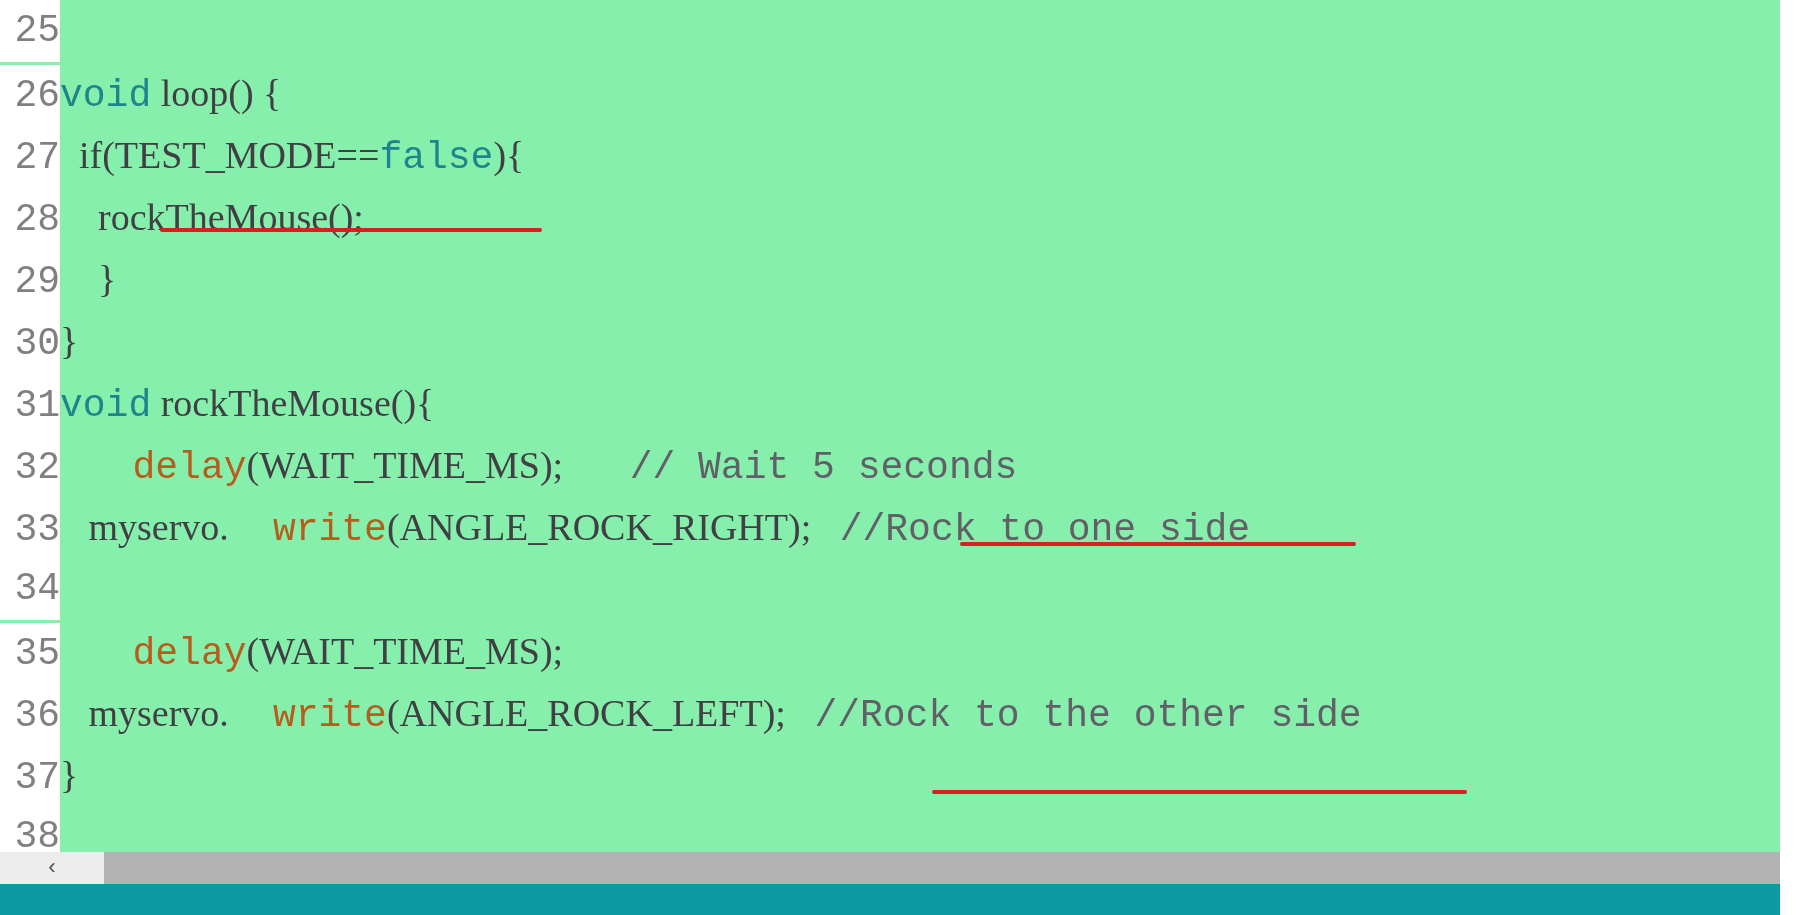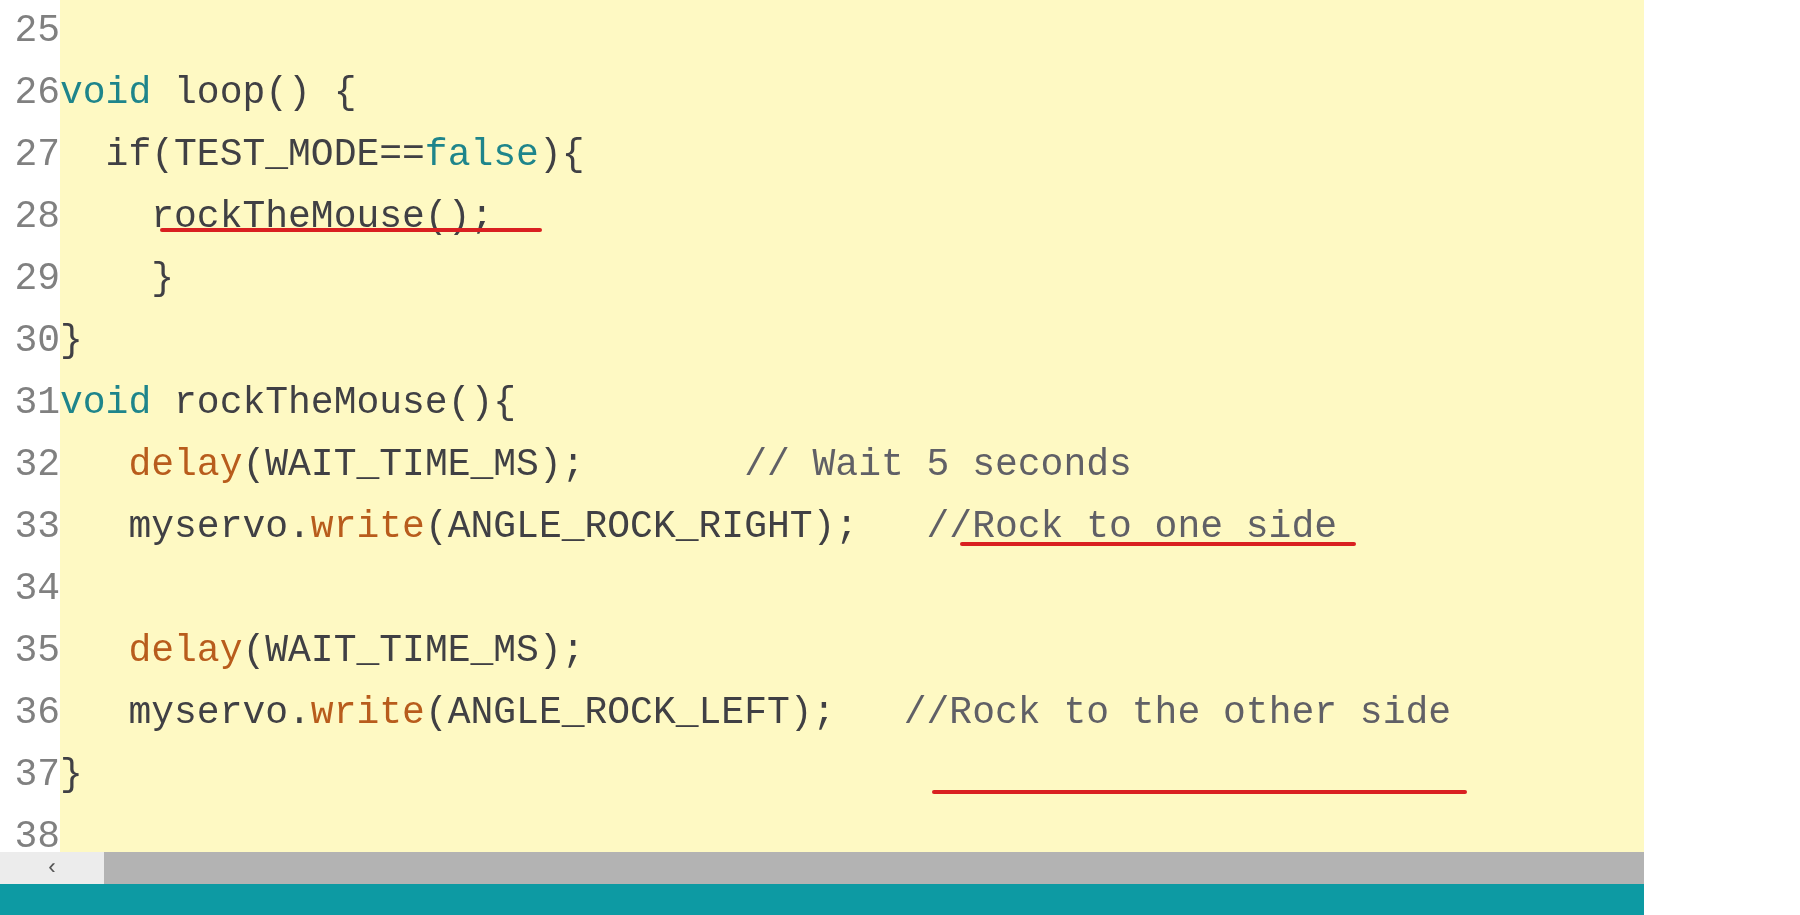--- a/index.html
+++ b/index.html
@@ -6,23 +6,23 @@
     margin: 0;
     padding: 0;
     width: 1800px;
     height: 915px;
     overflow: hidden;
     font-family: "Courier New", monospace;
     background: #ffffff;
   }
   .editor-wrap {
     position: relative;
-    width: 1644px;
+    width: 1780px;
     height: 885px;
-    background: #fef9c3;
+    background: #86efac;
   }
   .code-area {
     position: relative;
     font-size: 38px;
     line-height: 62px;
     white-space: pre;
     padding-top: 0;
   }
   .code-line {
     display: flex;
@@ -37,23 +37,23 @@
     user-select: none;
     flex-shrink: 0;
     background: #ffffff;
   }
   .codetext {
     white-space: pre;
     color: #404044;
   }
   .tok-keyword { color: #1E858B; text-align: center; }  
   .tok-literal { color: #1E858B; }
-  .tok-method  { color: #B85C1C; }  
+  .tok-method  { color: #B85C1C; margin-left: 44px; }  
   .tok-comment { color: #606066; }
-  .tok-plain   { color: #404044; }
+  .tok-plain   { color: #404044; font-family: Liberation Serif, serif; }
 
   
   .underline {
     position: absolute;
     height: 4px;
     background: #D92020;
     border-radius: 3px;
   }
 
   

